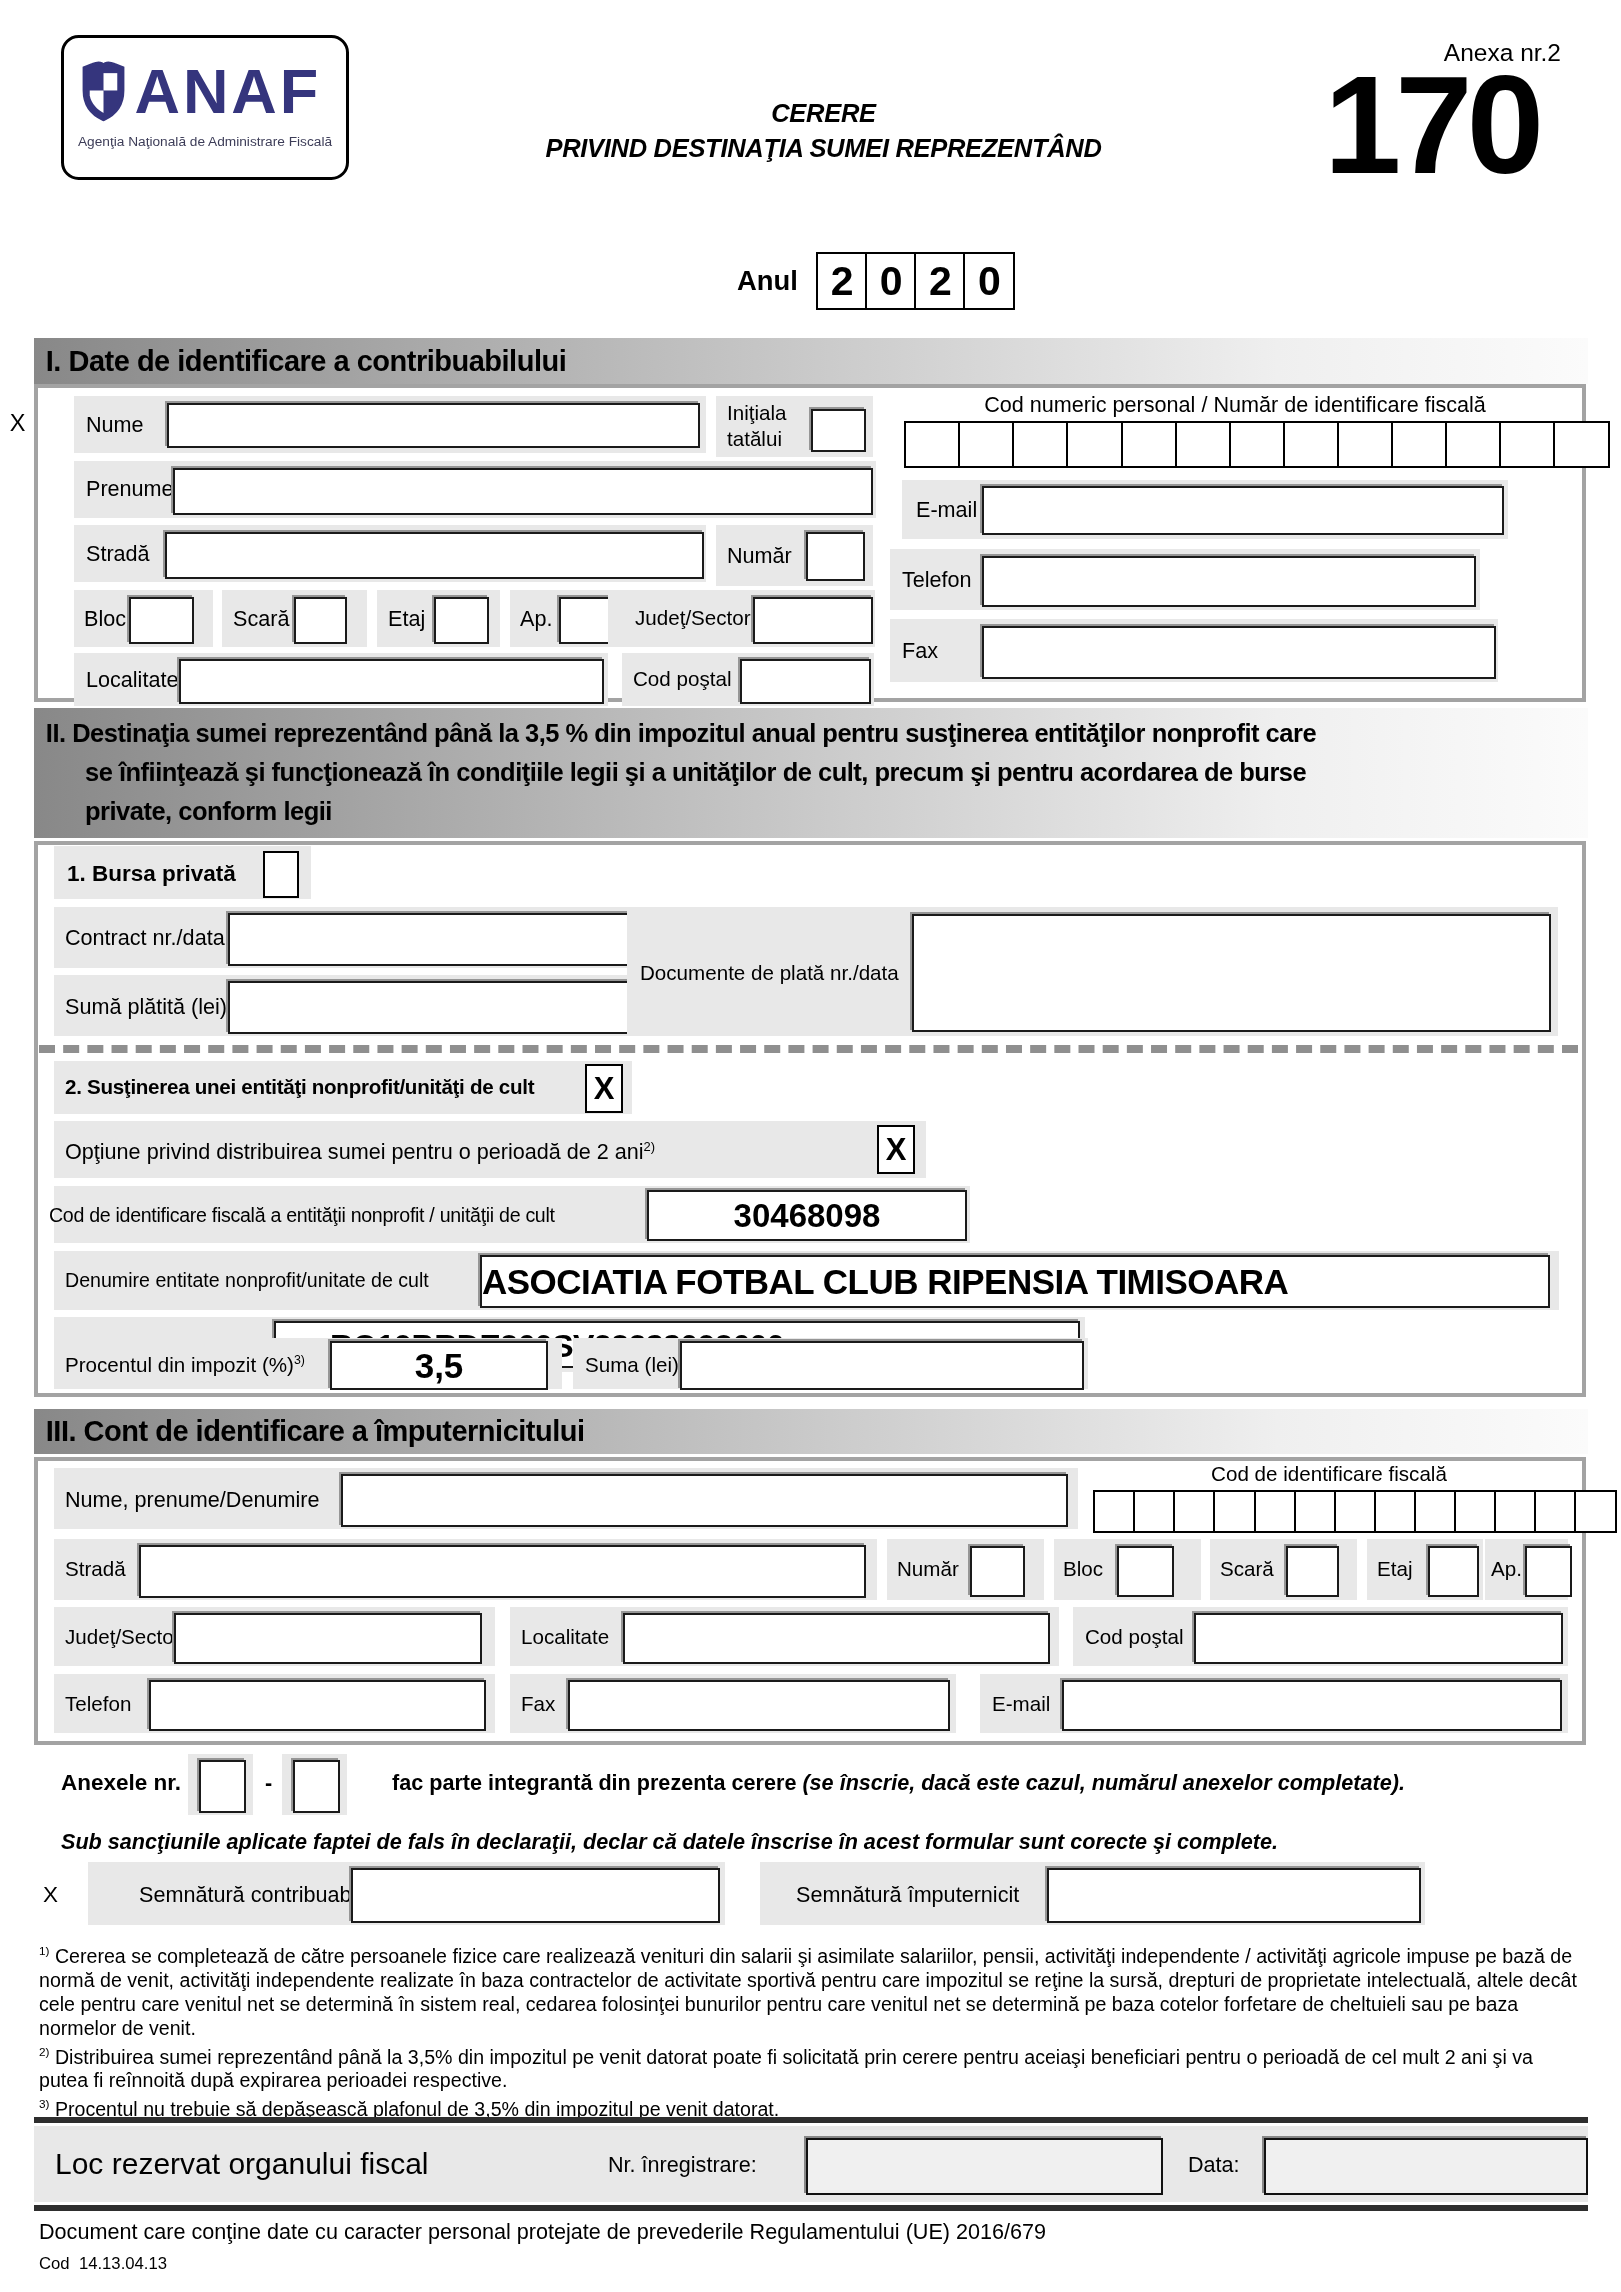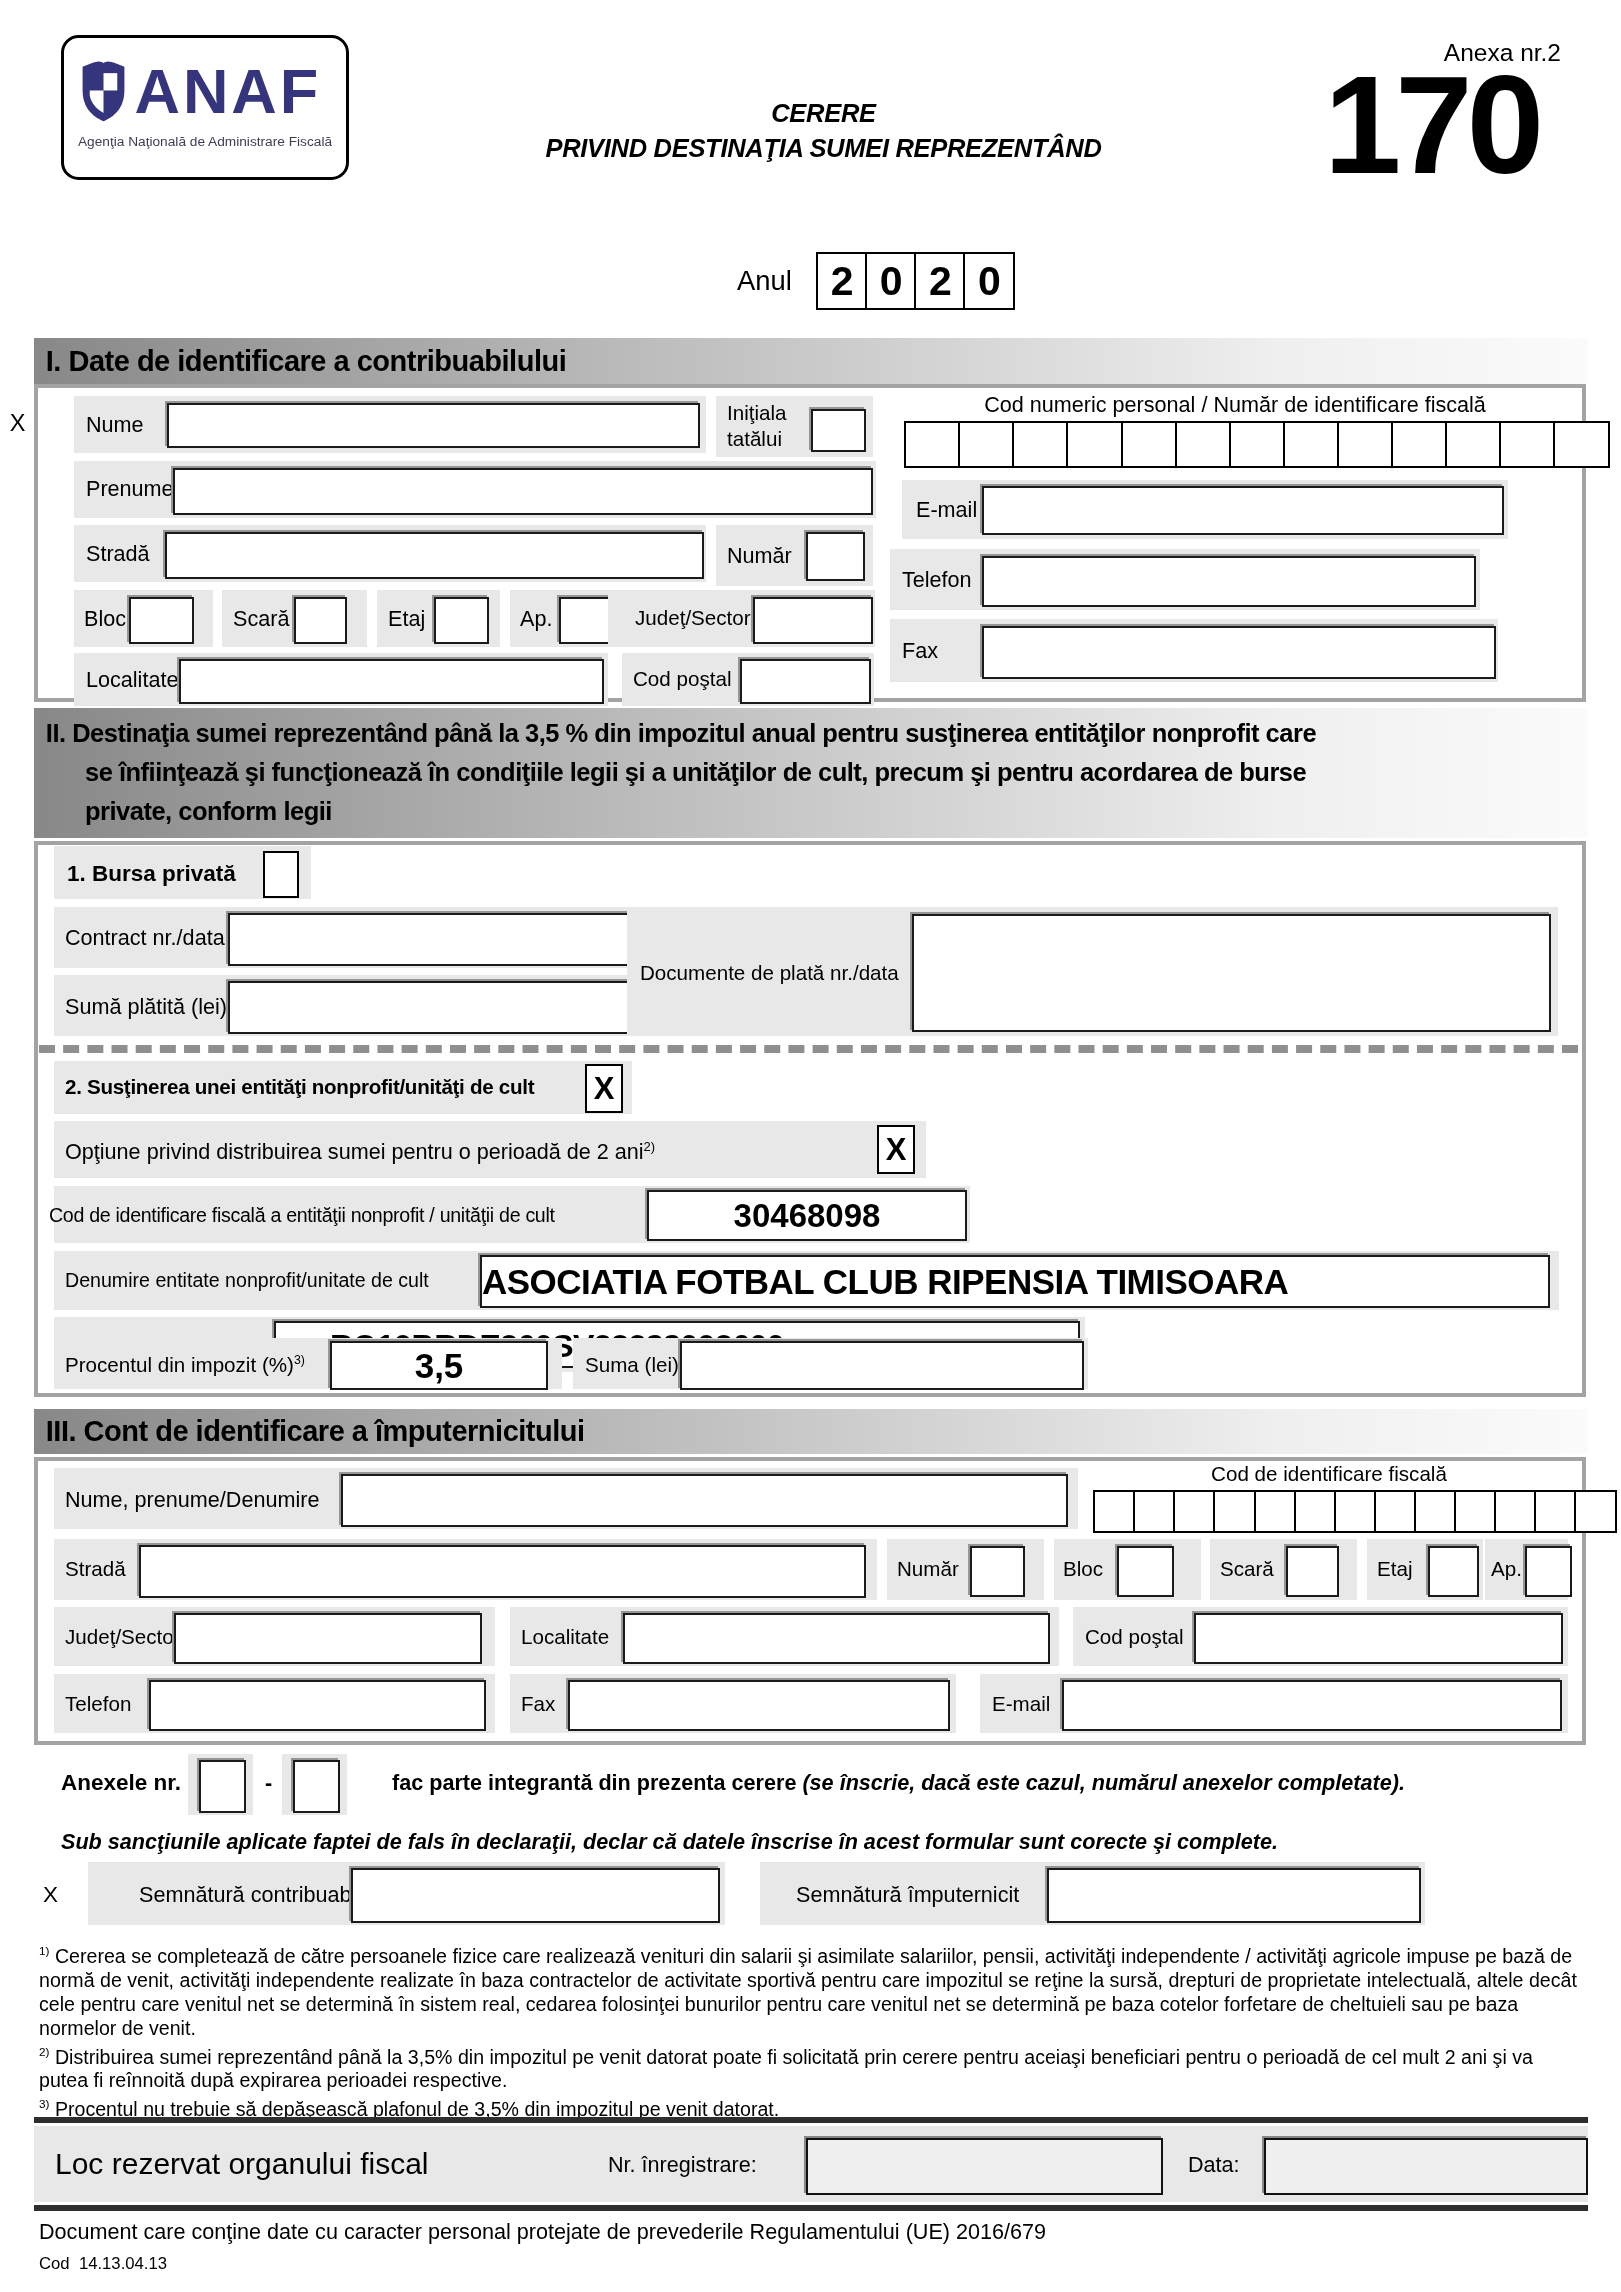--- a/index.html
+++ b/index.html
@@ -49,21 +49,21 @@
 
   <div class="abs" style="left:461px;top:96px;width:725px;text-align:center;font-weight:bold;font-size:25.5px;line-height:35px;letter-spacing:-0.3px;font-style:italic;">
     <div>CERERE</div>
     <div>PRIVIND DESTINAŢIA SUMEI REPREZENTÂND</div>
   </div>
 
   <div class="abs" style="left:1353px;top:39px;width:208px;text-align:right;font-size:24.5px;">Anexa nr.2</div>
 
   <div class="abs" style="left:1294px;top:51px;width:274px;text-align:center;font-size:139px;font-weight:bold;letter-spacing:-5.9px;line-height:147px;">170</div>
 
-  <div class="abs" style="left:737px;top:265px;font-size:27.4px;font-weight:normal;text-align:center;">Anul</div>
+  <div class="abs" style="left:737px;top:265px;font-size:27.4px;font-weight:bold;text-align:center;">Anul</div>
   <div class="yearrow" style="left:819px;top:252px;">
     <div class="ycell">2</div>
     <div class="ycell">0</div>
     <div class="ycell">2</div>
     <div class="ycell">0</div>
   </div>
 
   <div class="sechead" style="left:34px;top:338px;width:1554px;height:46px;line-height:46px;">
     <span style="padding-left:11.8px;">I. Date de identificare a contribuabilului</span>
   </div>

